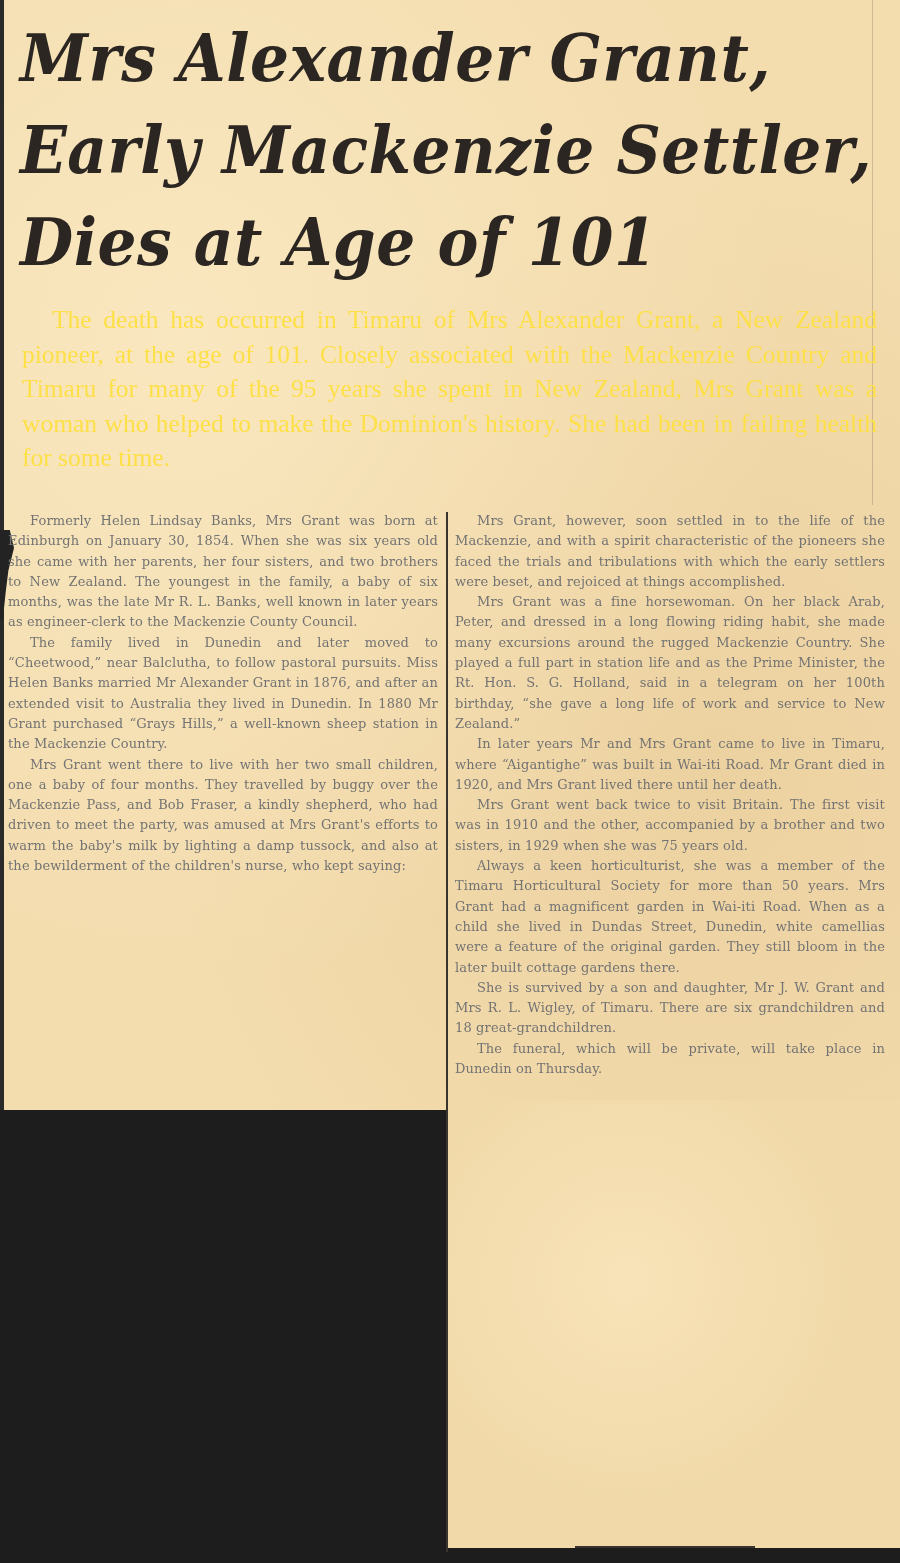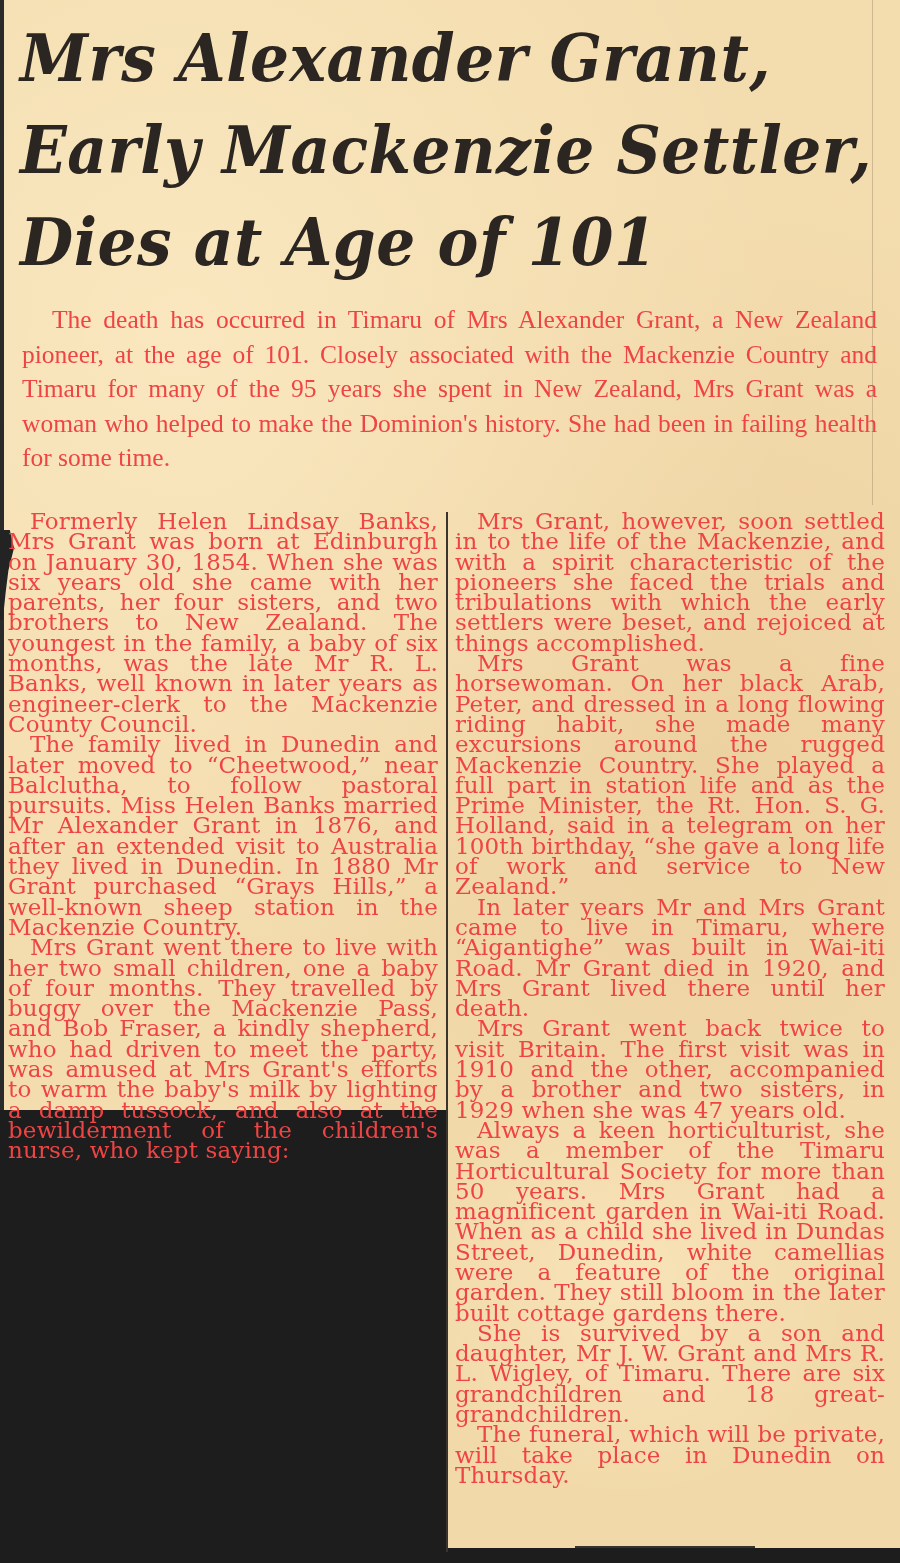--- a/index.html
+++ b/index.html
@@ -69,36 +69,36 @@
       transform-origin: left top;
     }
     .headline div { white-space: nowrap; }
     .lead {
       position: absolute;
       left: 22px; top: 303px;
       width: 855px;
       font-family: "Liberation Serif", serif;
       font-size: 25.5px;
       line-height: 34.5px;
-      color: #ef4444;
+      color: #fde047;
       text-align: justify;
       text-indent: 30px;
     }
     .col-divider {
       position: absolute;
       left: 446px; top: 512px;
       width: 2px; height: 1040px;
       background: #3a342e;
     }
     .col {
       position: absolute;
       font-family: "DejaVu Serif", serif;
-      font-size: 23px;
+      font-size: 13px;
       line-height: 20.3px;
-      color: #ef4444;
+      color: #737373;
       text-align: justify;
       letter-spacing: 0.15px;
     }
     .col-left { left: 8px; top: 511px; width: 430px; }
     .col-right { left: 455px; top: 511px; width: 430px; }
     .col p {
       margin: 0;
       text-indent: 22px;
     }
     .col p.no-indent { text-indent: 0; }
@@ -132,20 +132,20 @@
   <div class="col col-left">
     <p>Formerly Helen Lindsay Banks, Mrs Grant was born at Edinburgh on January 30, 1854. When she was six years old she came with her parents, her four sisters, and two brothers to New Zealand. The youngest in the family, a baby of six months, was the late Mr R. L. Banks, well known in later years as engineer-clerk to the Mackenzie County Council.</p>
     <p>The family lived in Dunedin and later moved to “Cheetwood,” near Balclutha, to follow pastoral pursuits. Miss Helen Banks married Mr Alexander Grant in 1876, and after an extended visit to Australia they lived in Dunedin. In 1880 Mr Grant purchased “Grays Hills,” a well-known sheep station in the Mackenzie Country.</p>
     <p>Mrs Grant went there to live with her two small children, one a baby of four months. They travelled by buggy over the Mackenzie Pass, and Bob Fraser, a kindly shepherd, who had driven to meet the party, was amused at Mrs Grant's efforts to warm the baby's milk by lighting a damp tussock, and also at the bewilderment of the children's nurse, who kept saying:</p>
   </div>
 
   <div class="col col-right">
     <p>Mrs Grant, however, soon settled in to the life of the Mackenzie, and with a spirit characteristic of the pioneers she faced the trials and tribulations with which the early settlers were beset, and rejoiced at things accomplished.</p>
     <p>Mrs Grant was a fine horsewoman. On her black Arab, Peter, and dressed in a long flowing riding habit, she made many excursions around the rugged Mackenzie Country. She played a full part in station life and as the Prime Minister, the Rt. Hon. S. G. Holland, said in a telegram on her 100th birthday, “she gave a long life of work and service to New Zealand.”</p>
     <p>In later years Mr and Mrs Grant came to live in Timaru, where “Aigantighe” was built in Wai-iti Road. Mr Grant died in 1920, and Mrs Grant lived there until her death.</p>
-    <p>Mrs Grant went back twice to visit Britain. The first visit was in 1910 and the other, accompanied by a brother and two sisters, in 1929 when she was 47 years old.</p>
+    <p>Mrs Grant went back twice to visit Britain. The first visit was in 1910 and the other, accompanied by a brother and two sisters, in 1929 when she was 75 years old.</p>
     <p>Always a keen horticulturist, she was a member of the Timaru Horticultural Society for more than 50 years. Mrs Grant had a magnificent garden in Wai-iti Road. When as a child she lived in Dundas Street, Dunedin, white camellias were a feature of the original garden. They still bloom in the later built cottage gardens there.</p>
     <p>She is survived by a son and daughter, Mr J. W. Grant and Mrs R. L. Wigley, of Timaru. There are six grandchildren and 18 great-grandchildren.</p>
     <p>The funeral, which will be private, will take place in Dunedin on Thursday.</p>
   </div>
 
   <div class="rule-bottom"></div>
 </div>
 
 </body></html>

